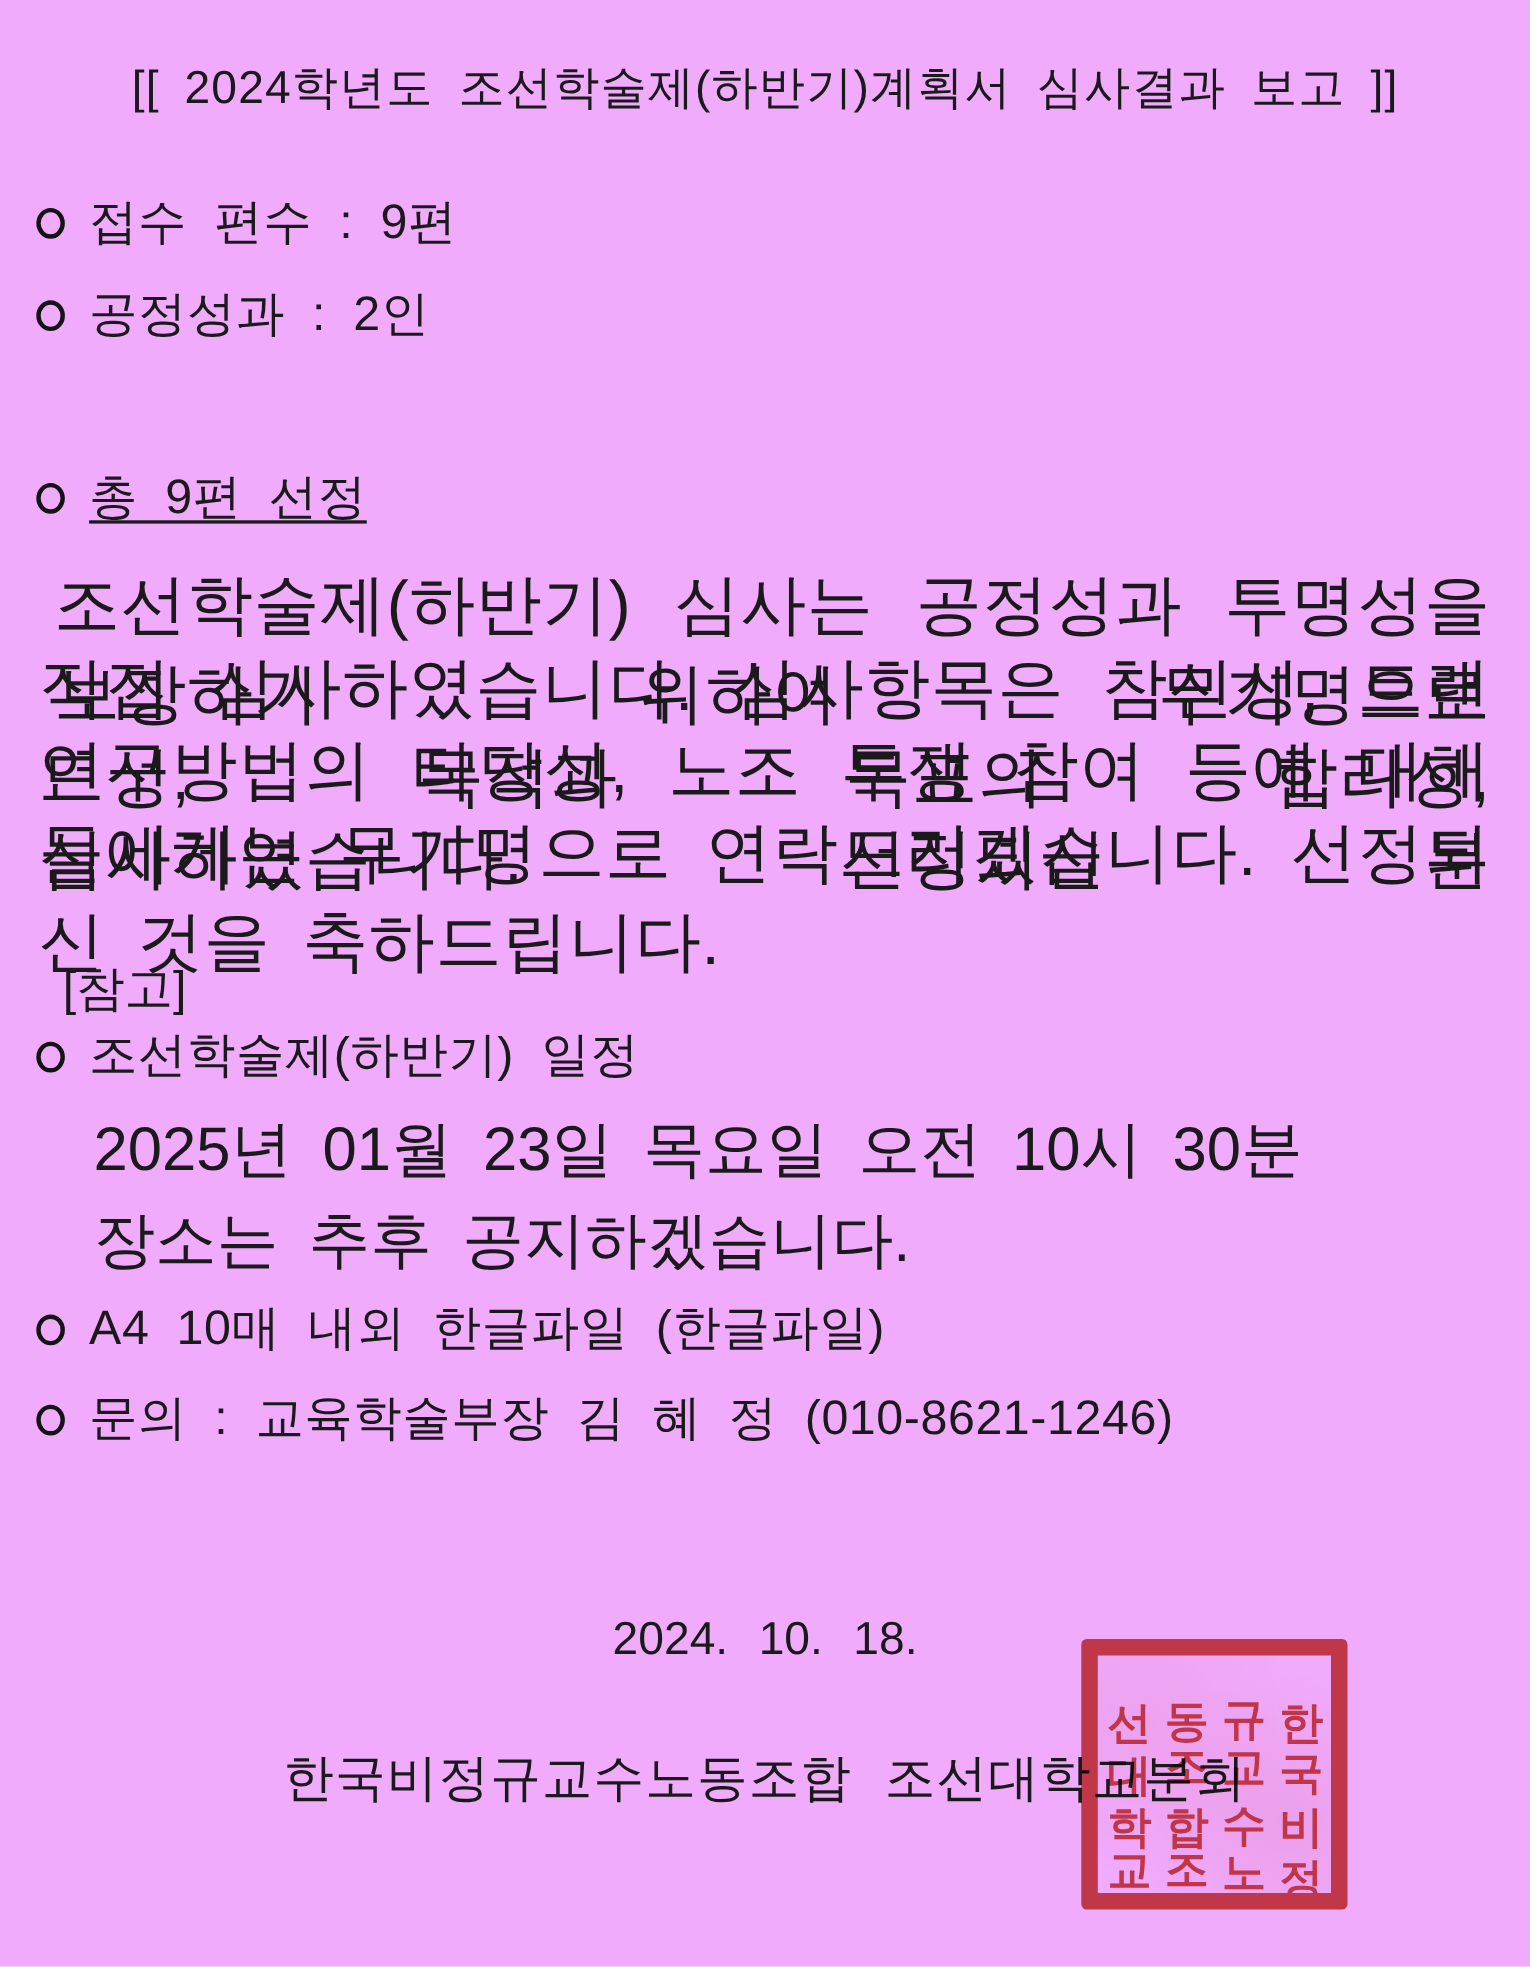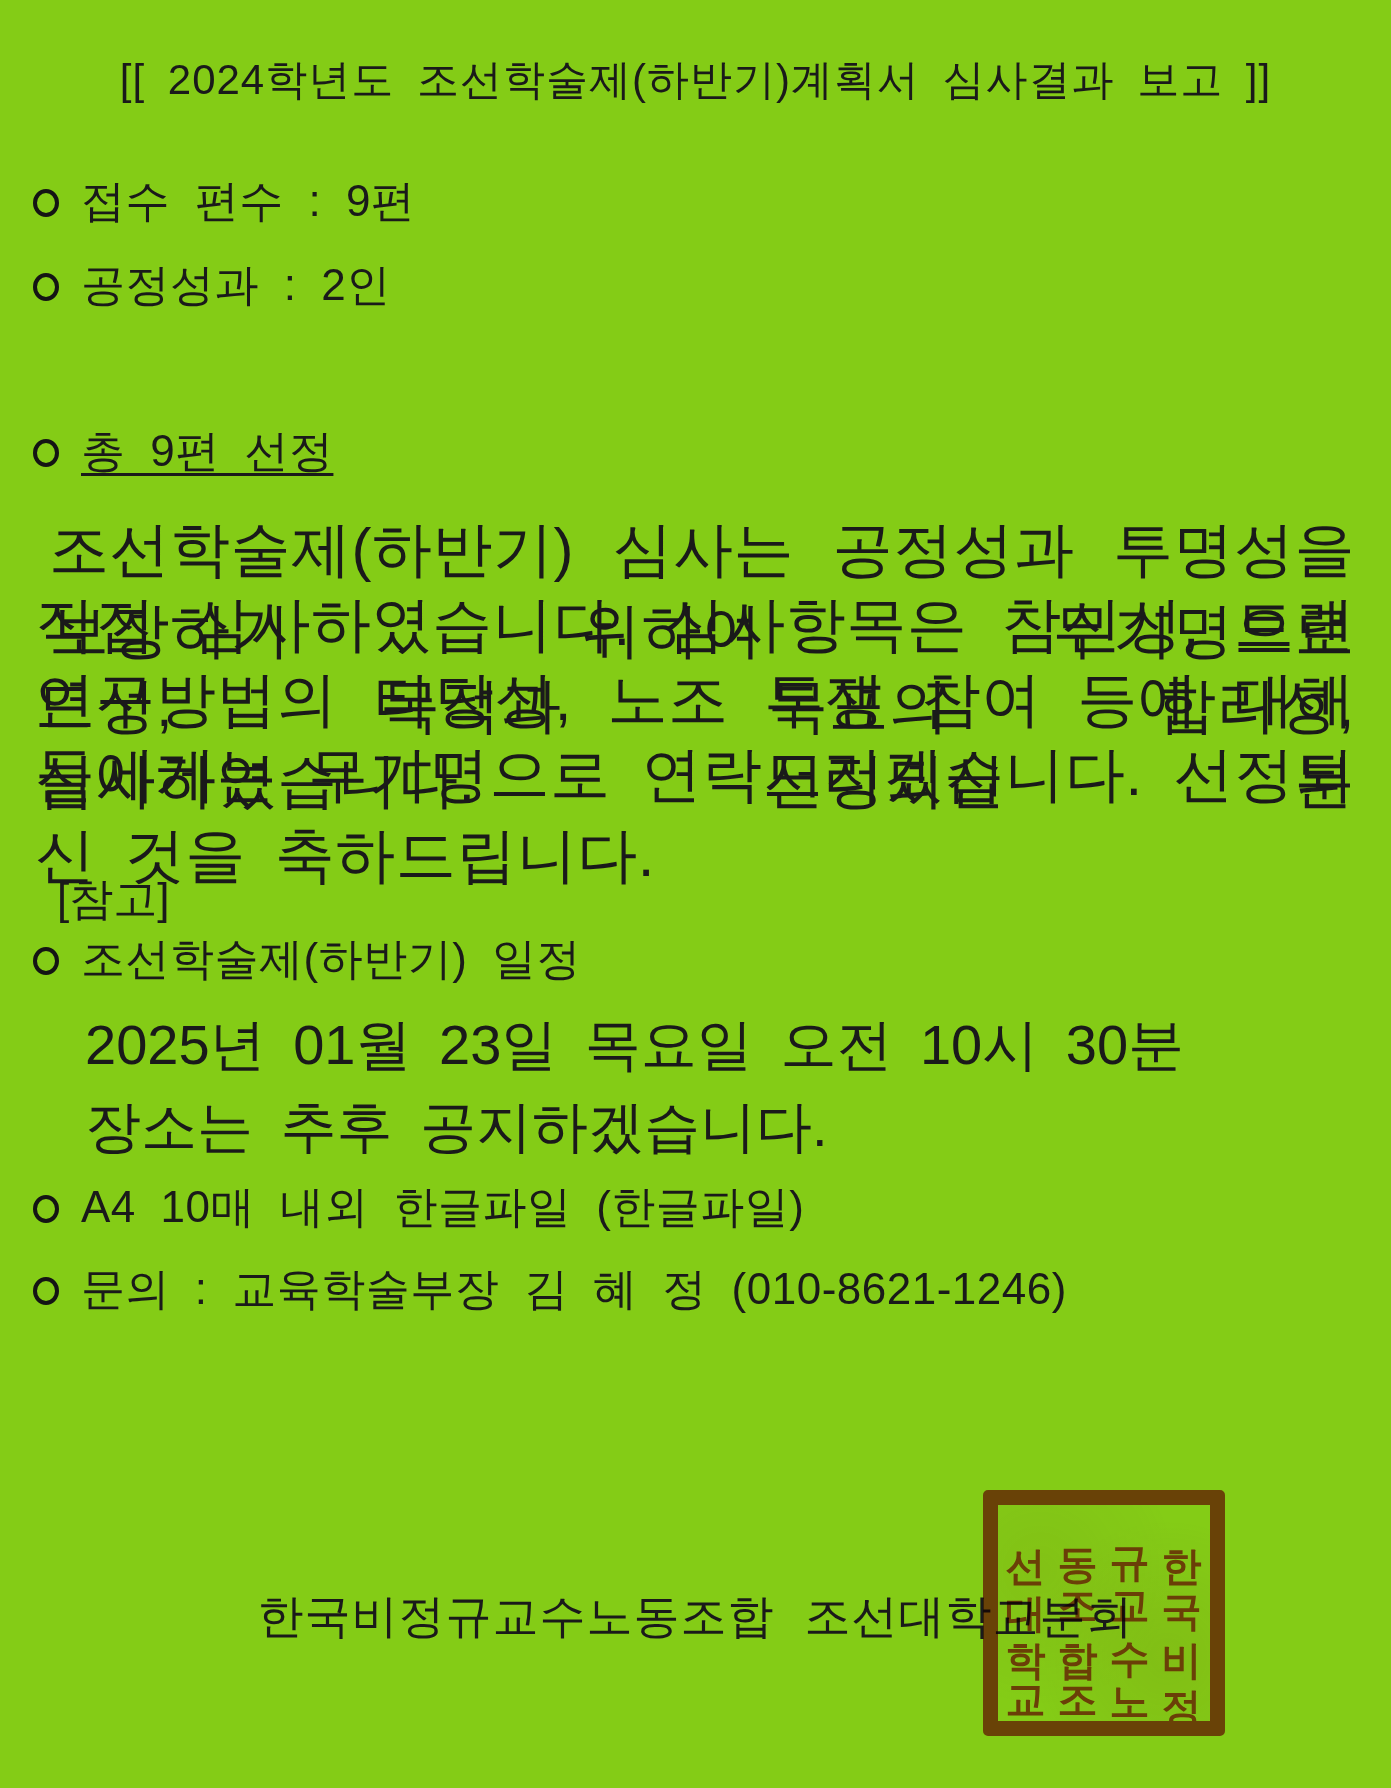--- a/index.html
+++ b/index.html
@@ -1,19 +1,19 @@
 <!DOCTYPE html>
 <html><head>
 <meta charset="utf-8">
 <style>
   html,body{margin:0;padding:0;background:#ffffff;}
   .page{
     position:relative;
     width:1391px;height:1788px;
-    background:#84cc16;
+    background:#f0abfc;
     font-family:"Liberation Sans","DejaVu Sans",sans-serif;
     color:#1a1a1a;
     overflow:hidden;
   }
   .abs{position:absolute;}
   .title{
     left:0;right:0;top:52px;
     text-align:center;
     font-size:42px;
     letter-spacing:1px;
@@ -135,20 +135,21 @@
   <div class="abs indent-line" style="top:1090px">장소는 추후 공지하겠습니다.</div>
 
   <div class="abs bullet-row" style="top:1178px">
     <span class="bullet-circle"></span><span class="bullet-text">A4 10매 내외 한글파일 (한글파일)</span>
   </div>
 
   <div class="abs bullet-row" style="top:1260px">
     <span class="bullet-circle"></span><span class="bullet-text">문의 : 교육학술부장 김 혜 정 (010-8621-1246)</span>
   </div>
 
+  <div class="abs date-line">2024. 10. 18.</div>
 
   <div class="abs org-line">한국비정규교수노동조합 조선대학교분회</div>
 
   <div class="abs stamp">
     <div class="stamp-inner">한국비정규교수노동조합조선대학교분회</div>
   </div>
 
 </div>
 
 </body></html>

